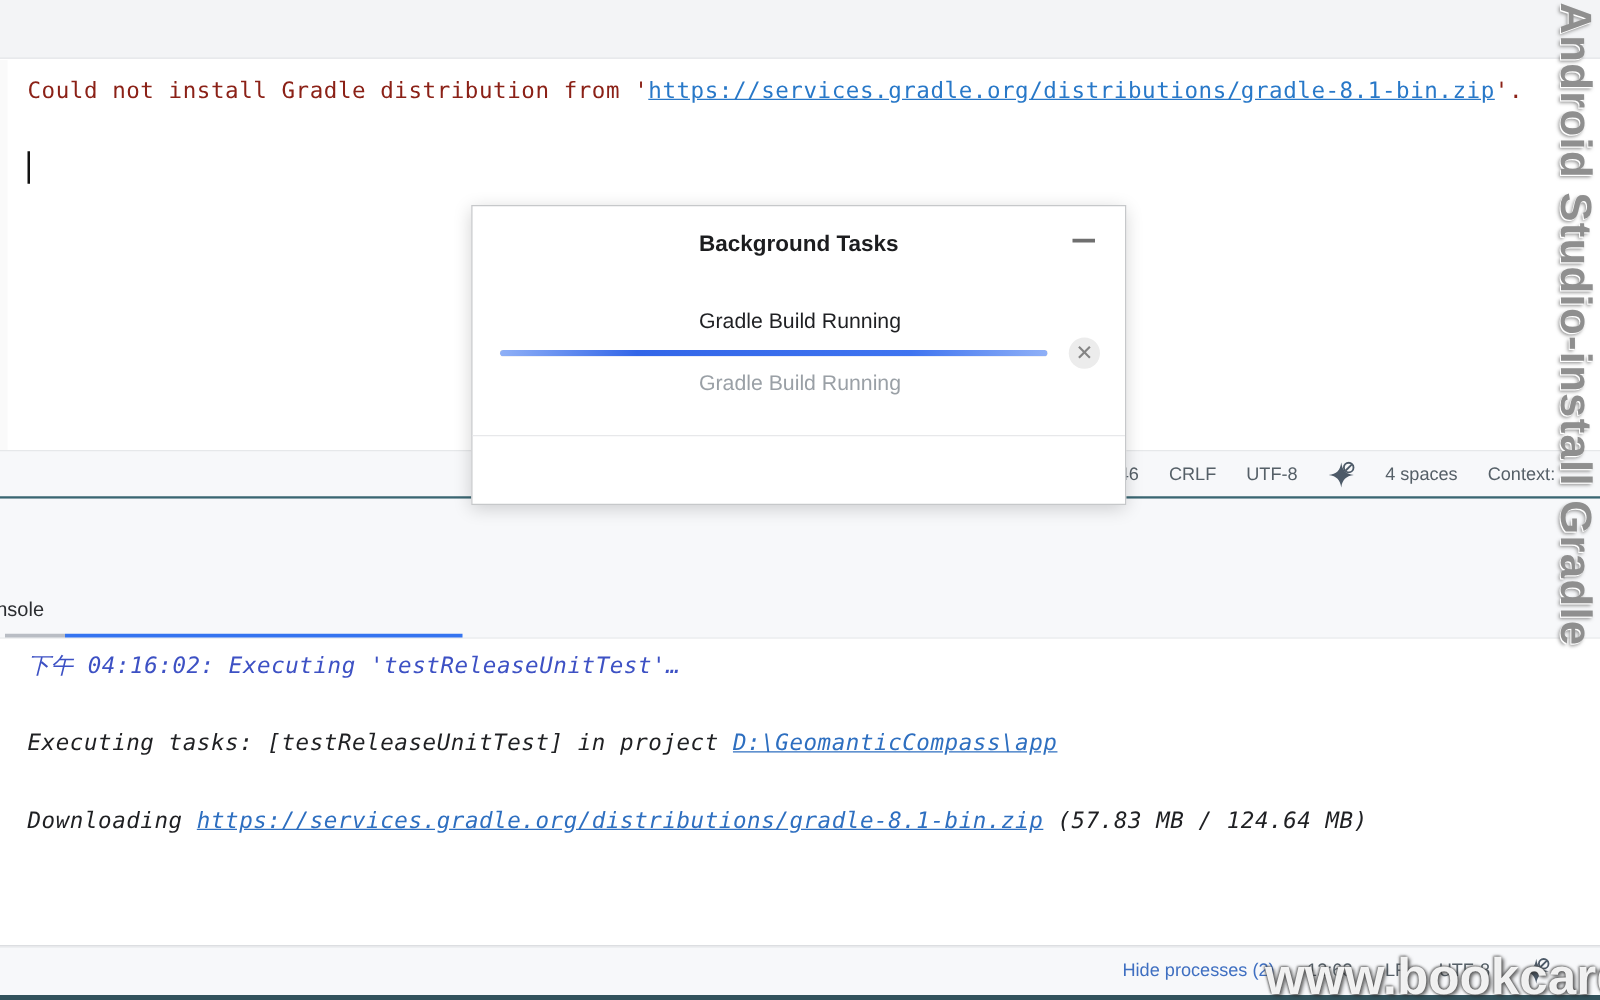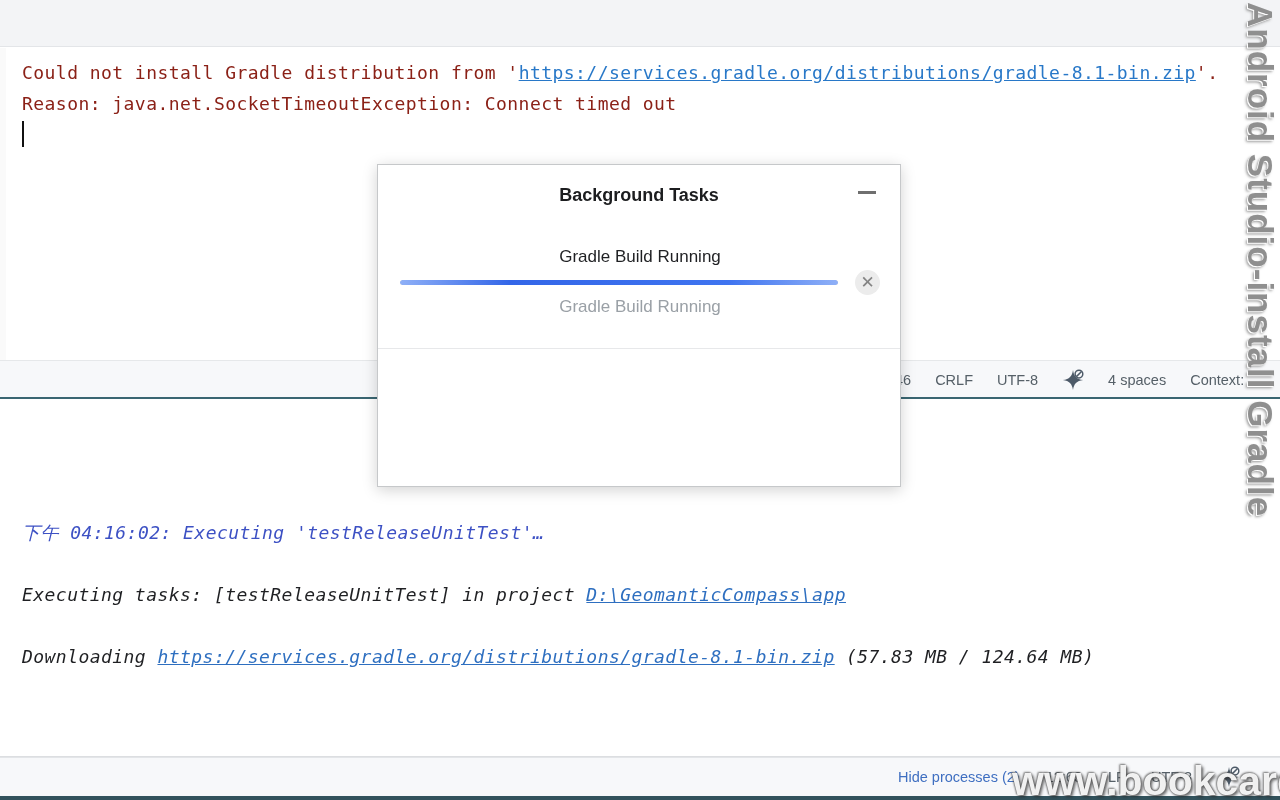--- a/index.html
+++ b/index.html
@@ -43,21 +43,21 @@
   .bottom-bar { position:absolute; left:0; top:757px; width:1280px; height:39px;
     background:#f7f8fa; border-top:1px solid #e3e5e8;padding-left:47px; }
   .bottom-items { position:absolute; left:898px; top:0; height:100%; display:flex;
     align-items:center; gap:26px; font-size:14.5px; color:#566068; white-space:nowrap; }
   .hide-processes { color:#3f6fc1; cursor:pointer; }
   .bottom-edge { position:absolute; left:0; top:796px; width:1280px; height:4px; background:#32525c; }
   
   .sparkle { position:relative; width:22px; height:22px; display:inline-block; }
   .sparkle svg { display:block; }
   
-  .dialog { position:absolute; left:377px; top:164px; width:524px; height:323px;
+  .dialog { position:absolute; left:377px; top:164px; width:524px; height:240px;
     background:#fff; border:1px solid #c6c8ca; box-shadow:0 3px 14px rgba(0,0,0,0.18); }
   .dlg-title { position:absolute; left:0; top:20px; width:100%; text-align:center;
     font-size:18px; font-weight:bold; color:#1c1d1f; }
   .dlg-minimize { position:absolute; right:24px; top:26px; width:18px; height:3px;
     background:#6f6f6f; cursor:pointer; }
   .task { position:absolute; left:22px; width:480px; }
   .task-label { font-size:17px; color:#1f2023; }
   .task-sub { font-size:17px; color:#9aa0a6; }
   .bar { position:relative; width:438px; height:5px; border-radius:3px; background:#d9d9d9; overflow:hidden; }
   .bar-fill { position:absolute; left:0; top:0; height:100%; border-radius:3px;
@@ -78,21 +78,20 @@
 </head>
 <body>
 
 <div id="screen">
 
   <div class="top-strip"></div>
 
   <div class="editor">
     <div class="editor-gutter"></div>
     <div class="err-line" style="top:14px;"><span>Could not install Gradle distribution from '</span><a>https://services.gradle.org/distributions/gradle-8.1-bin.zip</a><span>'.</span></div>
-    <div class="err-line" style="top:45px;"><span>Reason: java.net.SocketTimeoutException: Connect timed out</span></div>
     <div class="caret"></div>
   </div>
 
   <div class="ed-status">
     <div class="ed-status-items">
       <span class="status-item">46</span>
       <span class="status-item">CRLF</span>
       <span class="status-item">UTF-8</span>
       <span class="sparkle">
         <svg width="22" height="22" viewBox="0 0 24 24">
@@ -100,20 +99,25 @@
           <circle cx="18.5" cy="5.5" r="4.2" fill="#f7f8fa" stroke="#4d5a68" stroke-width="1.6"></circle>
           <line x1="15.7" y1="8.3" x2="21.3" y2="2.7" stroke="#4d5a68" stroke-width="1.6"></line>
         </svg>
       </span>
       <span class="status-item">4 spaces</span>
       <span class="status-item">Context:</span>
     </div>
   </div>
   <div class="teal-line" style="top:397px;"></div>
 
+  <div class="console-header">
+    <div class="console-tab">nsole</div>
+    <div class="hdr-progress-gray"></div>
+    <div class="hdr-progress-blue"></div>
+  </div>
 
   <div class="console-out">
     <div class="console-line sys"><span>下午 04:16:02: Executing 'testReleaseUnitTest'…</span></div>
     <div class="console-line">&nbsp;</div>
     <div class="console-line"><span>Executing tasks: [testReleaseUnitTest] in project </span><a>D:\GeomanticCompass\app</a><span></span></div>
     <div class="console-line">&nbsp;</div>
     <div class="console-line"><span>Downloading </span><a>https://services.gradle.org/distributions/gradle-8.1-bin.zip</a><span> (57.83 MB / 124.64 MB)</span></div>
   </div>
 
   <div class="bottom-bar">

